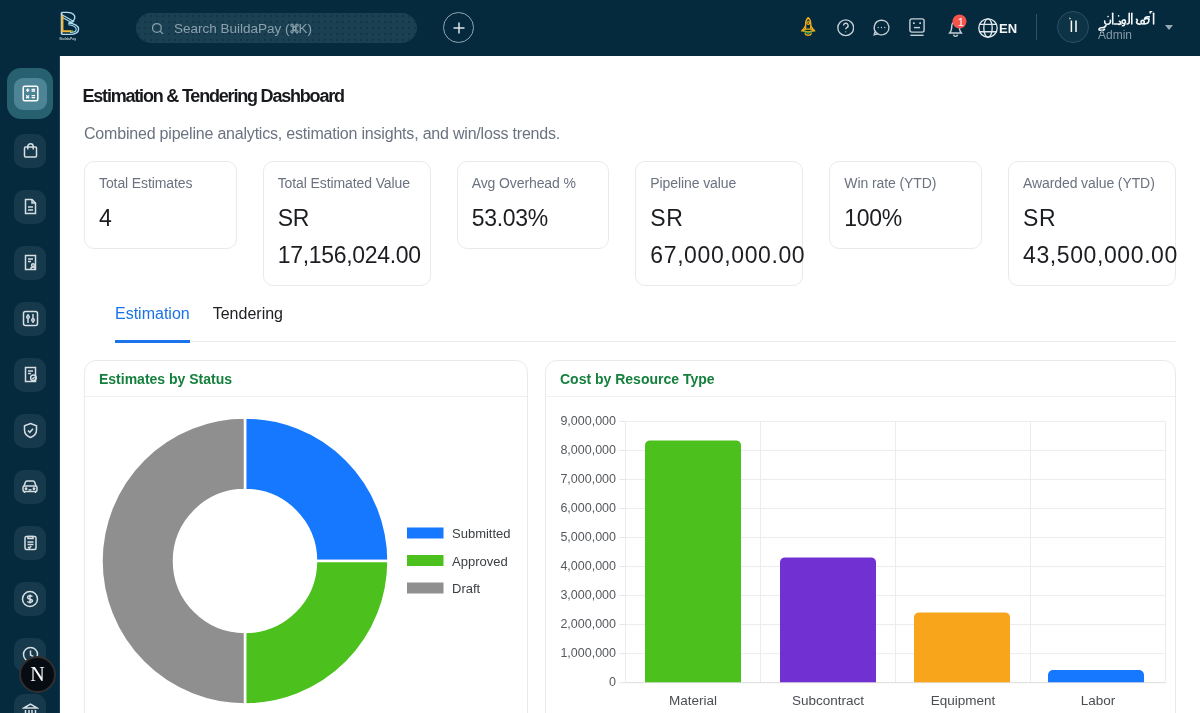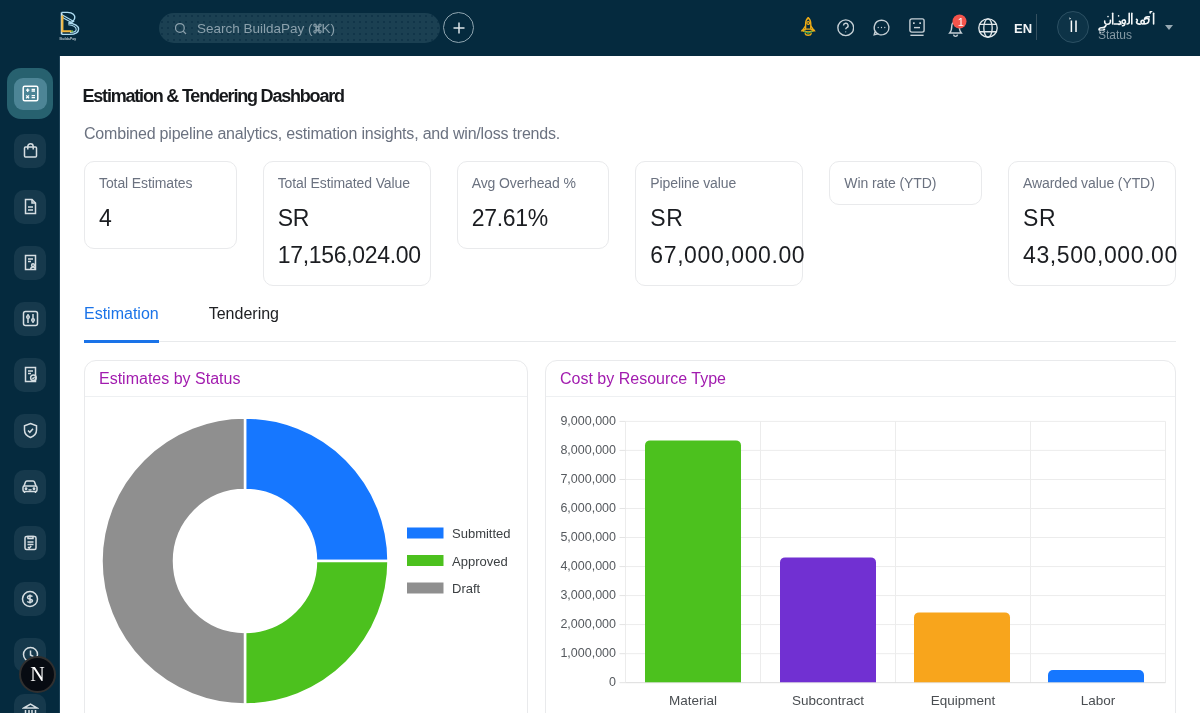--- a/index.html
+++ b/index.html
@@ -1,20 +1,20 @@
 <!DOCTYPE html>
 <html><head>
 <meta charset="utf-8">
 <style>
   * { margin:0; padding:0; box-sizing:border-box; }
   html,body { width:1200px; height:713px; overflow:hidden; font-family:"Liberation Sans", sans-serif; background:#fff; }
   
   .nav { position:absolute; top:0; left:0; width:1200px; height:56px; background:#052a3e; z-index:10; }
   .logo { position:absolute; left:60px; top:11px; }
-  .search { position:absolute; left:159px; top:13px; width:281px; height:30px; border-radius:15px; background:#1b4052; background-image:radial-gradient(#113549 1px, rgba(0,0,0,0) 1.2px); background-size:6px 6px; display:flex; align-items:center; }
+  .search { position:absolute; left:136px; top:13px; width:281px; height:30px; border-radius:15px; background:#1b4052; background-image:radial-gradient(#113549 1px, rgba(0,0,0,0) 1.2px); background-size:6px 6px; display:flex; align-items:center; }
   .search svg { margin-left:14px; }
   .search span { color:#8ba0ac; font-size:13.5px; margin-left:9px; }
   .plusbtn { position:absolute; left:443px; top:12px; width:31px; height:31px; border-radius:50%; border:1.2px solid #8fa5b0; color:#dde5e9; display:flex; align-items:center; justify-content:center; }
   .plusbtn svg { display:block; }
   .divider { position:absolute; left:1036px; top:14px; width:1px; height:26px; background:#35505f; }
   .avatar { position:absolute; left:1057px; top:11px; width:32px; height:32px; border-radius:50%; background:#0d3347; border:1px solid #2c5063; }
   .uname { position:absolute; left:1097px; top:14px; width:60px; }
   .admin { position:absolute; left:1098px; top:28px; color:#8599a4; font-size:12px; }
   .chev { position:absolute; left:1165px; top:24.5px; width:0; height:0; border-left:4.5px solid transparent; border-right:4.5px solid transparent; border-top:5.5px solid #97a9b3; }
   
@@ -25,27 +25,27 @@
   .nbtn { position:absolute; left:19px; top:600px; width:37px; height:37px; border-radius:50%; background:#070b12; border:2.5px solid #303030; color:#fff; display:flex; align-items:center; justify-content:center; font-family:"Liberation Serif", serif; font-weight:normal; font-size:20px; z-index:11; }
   
   .main { position:absolute; top:56px; left:60px; width:1140px; padding:25px 24px 0 24px; }
   h1 { margin-left:-1.5px; font-size:18px; letter-spacing:-1.2px; color:#17191c; font-weight:bold; line-height:30px; }
   .subtitle { margin-top:12px; font-size:16px; letter-spacing:-0.2px; color:#6b7280; line-height:22px; }
   .cards { margin-top:16px; display:flex; gap:26px; align-items:flex-start; }
   .card { width:168px; border:1px solid #e9eaec; border-radius:10px; padding:12px 14px 11px; background:#fff; }
   .card .lbl { font-size:14px; color:#6b7280; line-height:19px; letter-spacing:-0.1px; }
   .card .val { margin-top:7px; font-size:23px; color:#1b1d21; line-height:37px; letter-spacing:-0.3px; }
   
-  .tabs { margin-top:18px; border-bottom:1px solid #e8eaec; display:flex; gap:50px; }
+  .tabs { margin-top:18px; border-bottom:1px solid #e8eaec; display:flex; gap:23px;margin-left:31px; }
   .tab { font-size:16px; line-height:19px; padding-bottom:17px; color:#202124; }
   .tab.on { color:#1a73e8; border-bottom:3px solid #1a73e8; margin-bottom:-2px; }
   
   .chartrow { margin-top:18px; display:flex; gap:17px; }
   .ccard { border:1px solid #e9eaec; border-radius:12px; background:#fff; height:460px; }
-  .ccard .hd { height:36px; padding:0 14px; display:flex; align-items:center; font-size:16px; font-weight:normal; color:#a21caf; border-bottom:1px solid #eef0f2; }
+  .ccard .hd { height:36px; padding:0 14px; display:flex; align-items:center; font-size:14px; font-weight:bold; color:#15803d; border-bottom:1px solid #eef0f2; }
   .ccard1 { width:444px; position:relative; }
   .ccard2 { width:631px; position:relative; }
 </style>
 </head>
 <body>
 
 <div class="nav">
   <svg class="logo" style="position:absolute;left:59px;top:11px" width="22" height="30" viewBox="0 0 22 30" fill="none">
     <path d="M2.6 1.4 V23.3" stroke="#c8e6f5" stroke-width="1.7"></path>
     <path d="M2.6 1.4 H8.5 C14 1.4 16.3 4.6 15.7 7.2 C15.1 9.8 12.3 11.8 9.2 12 C16 12.2 19.6 15.4 19.6 18 C19.6 21.6 15.8 23.4 10.5 23.4 H2.6" stroke="#aedcf2" stroke-width="1.4"></path>
@@ -101,21 +101,21 @@
     <path d="M4.2 18.5 C5.8 16.7 6.3 15.6 6.3 11.2 a3.7 3.7 0 0 1 7.4 0 C13.7 15.6 14.2 16.7 15.8 18.5 Z M4.2 18.5 H15.8" stroke="#c6d0d6" stroke-width="1.4" transform="translate(2.5,1.5)"></path>
     <path d="M10.5 21.7 a2.1 2.1 0 0 0 4.1 0" stroke="#c6d0d6" stroke-width="1.4"></path>
     <circle cx="16.5" cy="8.5" r="7" fill="#f4544c"></circle>
     <text x="14.8" y="12.5" font-size="11" fill="#fff" font-family="Liberation Sans">1</text>
   </svg>
   <svg style="position:absolute;left:977.5px;top:17.5px" width="20" height="20" viewBox="0 0 20 20" fill="none" stroke="#e2e8eb" stroke-width="1.35">
     <circle cx="10" cy="10" r="9.2"></circle>
     <ellipse cx="10" cy="10" rx="4.2" ry="9.2"></ellipse>
     <path d="M1.6 6.3 h16.8 M1.6 13.7 h16.8"></path>
   </svg>
-  <div style="position:absolute;left:999px;top:21px; color:#f2f5f7; font-size:13px; font-weight:bold; letter-spacing:0.2px;margin-left:15px;">EN</div>
+  <div style="position:absolute;left:999px;top:21px; color:#f2f5f7; font-size:13px; font-weight:bold; letter-spacing:0.2px;">EN</div>
 
   <div class="divider"></div>
   <div class="avatar">
     <svg width="30" height="30" viewBox="0 0 30 30">
         <path d="M13.4 8.5 l0 11.5 M18 8.5 l0 11.5" stroke="#fff" stroke-width="1.5"></path>
         <path d="M11.2 6.2 c1.3-0.6 1.6 0.9 0.5 1.1" stroke="#fff" stroke-width="0.9" fill="none"></path>
       </svg>
   </div>
   <svg class="uname" style="position:absolute;left:1096px;top:11px" width="58" height="24" viewBox="0 0 58 24">
     <g stroke="#f4f7f8" stroke-width="1.6" fill="none" stroke-linecap="round" stroke-linejoin="round">
@@ -133,21 +133,21 @@
       <path d="M13.4 9.2 q0.4 4 -3 4 q-3 0-2.7-3.1"></path>
       <path d="M9 14.3 q-1.2 2.6 -4.3 2.5 q-2.6-0.1-2.7 1.9 q3.2 1.4 5.5-0.4"></path>
     </g>
     <g fill="#f4f7f8" stroke="none">
       <circle cx="21.6" cy="4.9" r="0.8"></circle>
       <circle cx="11" cy="5.6" r="0.8"></circle>
       <circle cx="3.7" cy="21.6" r="0.7"></circle>
       <circle cx="6" cy="21.6" r="0.7"></circle>
     </g>
   </svg>
-  <div class="admin">Status</div>
+  <div class="admin">Admin</div>
   <div class="chev"></div>
 </div>
 
 <div class="side">
   <div class="sactive">
       <div class="inner">
     <svg width="17" height="17" viewBox="0 0 17 17" fill="none" stroke="#fff" stroke-width="1.5">
       <rect x="1.2" y="1.2" width="14.6" height="14.6" rx="1.5"></rect>
       <path d="M4 5.2 h3.4 M5.7 3.5 v3.4 M9.6 4.4 h3.4 M9.6 6 h3.4" stroke-width="1.3"></path>
       <path d="M4.2 10.4 l2.8 2.8 M7 10.4 l-2.8 2.8 M9.6 10.6 h3.4 M9.6 12.6 h3.4" stroke-width="1.3"></path>
@@ -246,28 +246,29 @@
     <div class="card">
         <div class="lbl">Total Estimates</div>
         <div class="val">4</div>
       </div>
     <div class="card">
         <div class="lbl">Total Estimated Value</div>
         <div class="val">SR 17,156,024.00</div>
       </div>
     <div class="card">
         <div class="lbl">Avg Overhead %</div>
-        <div class="val">27.61%</div>
+        <div class="val">53.03%</div>
       </div>
     <div class="card">
         <div class="lbl">Pipeline value</div>
         <div class="val" style="letter-spacing:0.6px">SR 67,000,000.00</div>
       </div>
     <div class="card">
         <div class="lbl">Win rate (YTD)</div>
+        <div class="val">100%</div>
       </div>
     <div class="card">
         <div class="lbl">Awarded value (YTD)</div>
         <div class="val" style="letter-spacing:0.6px">SR 43,500,000.00</div>
       </div>
   </div>
 
   <div class="tabs">
     <div class="tab on">Estimation</div>
     <div class="tab">Tendering</div>

